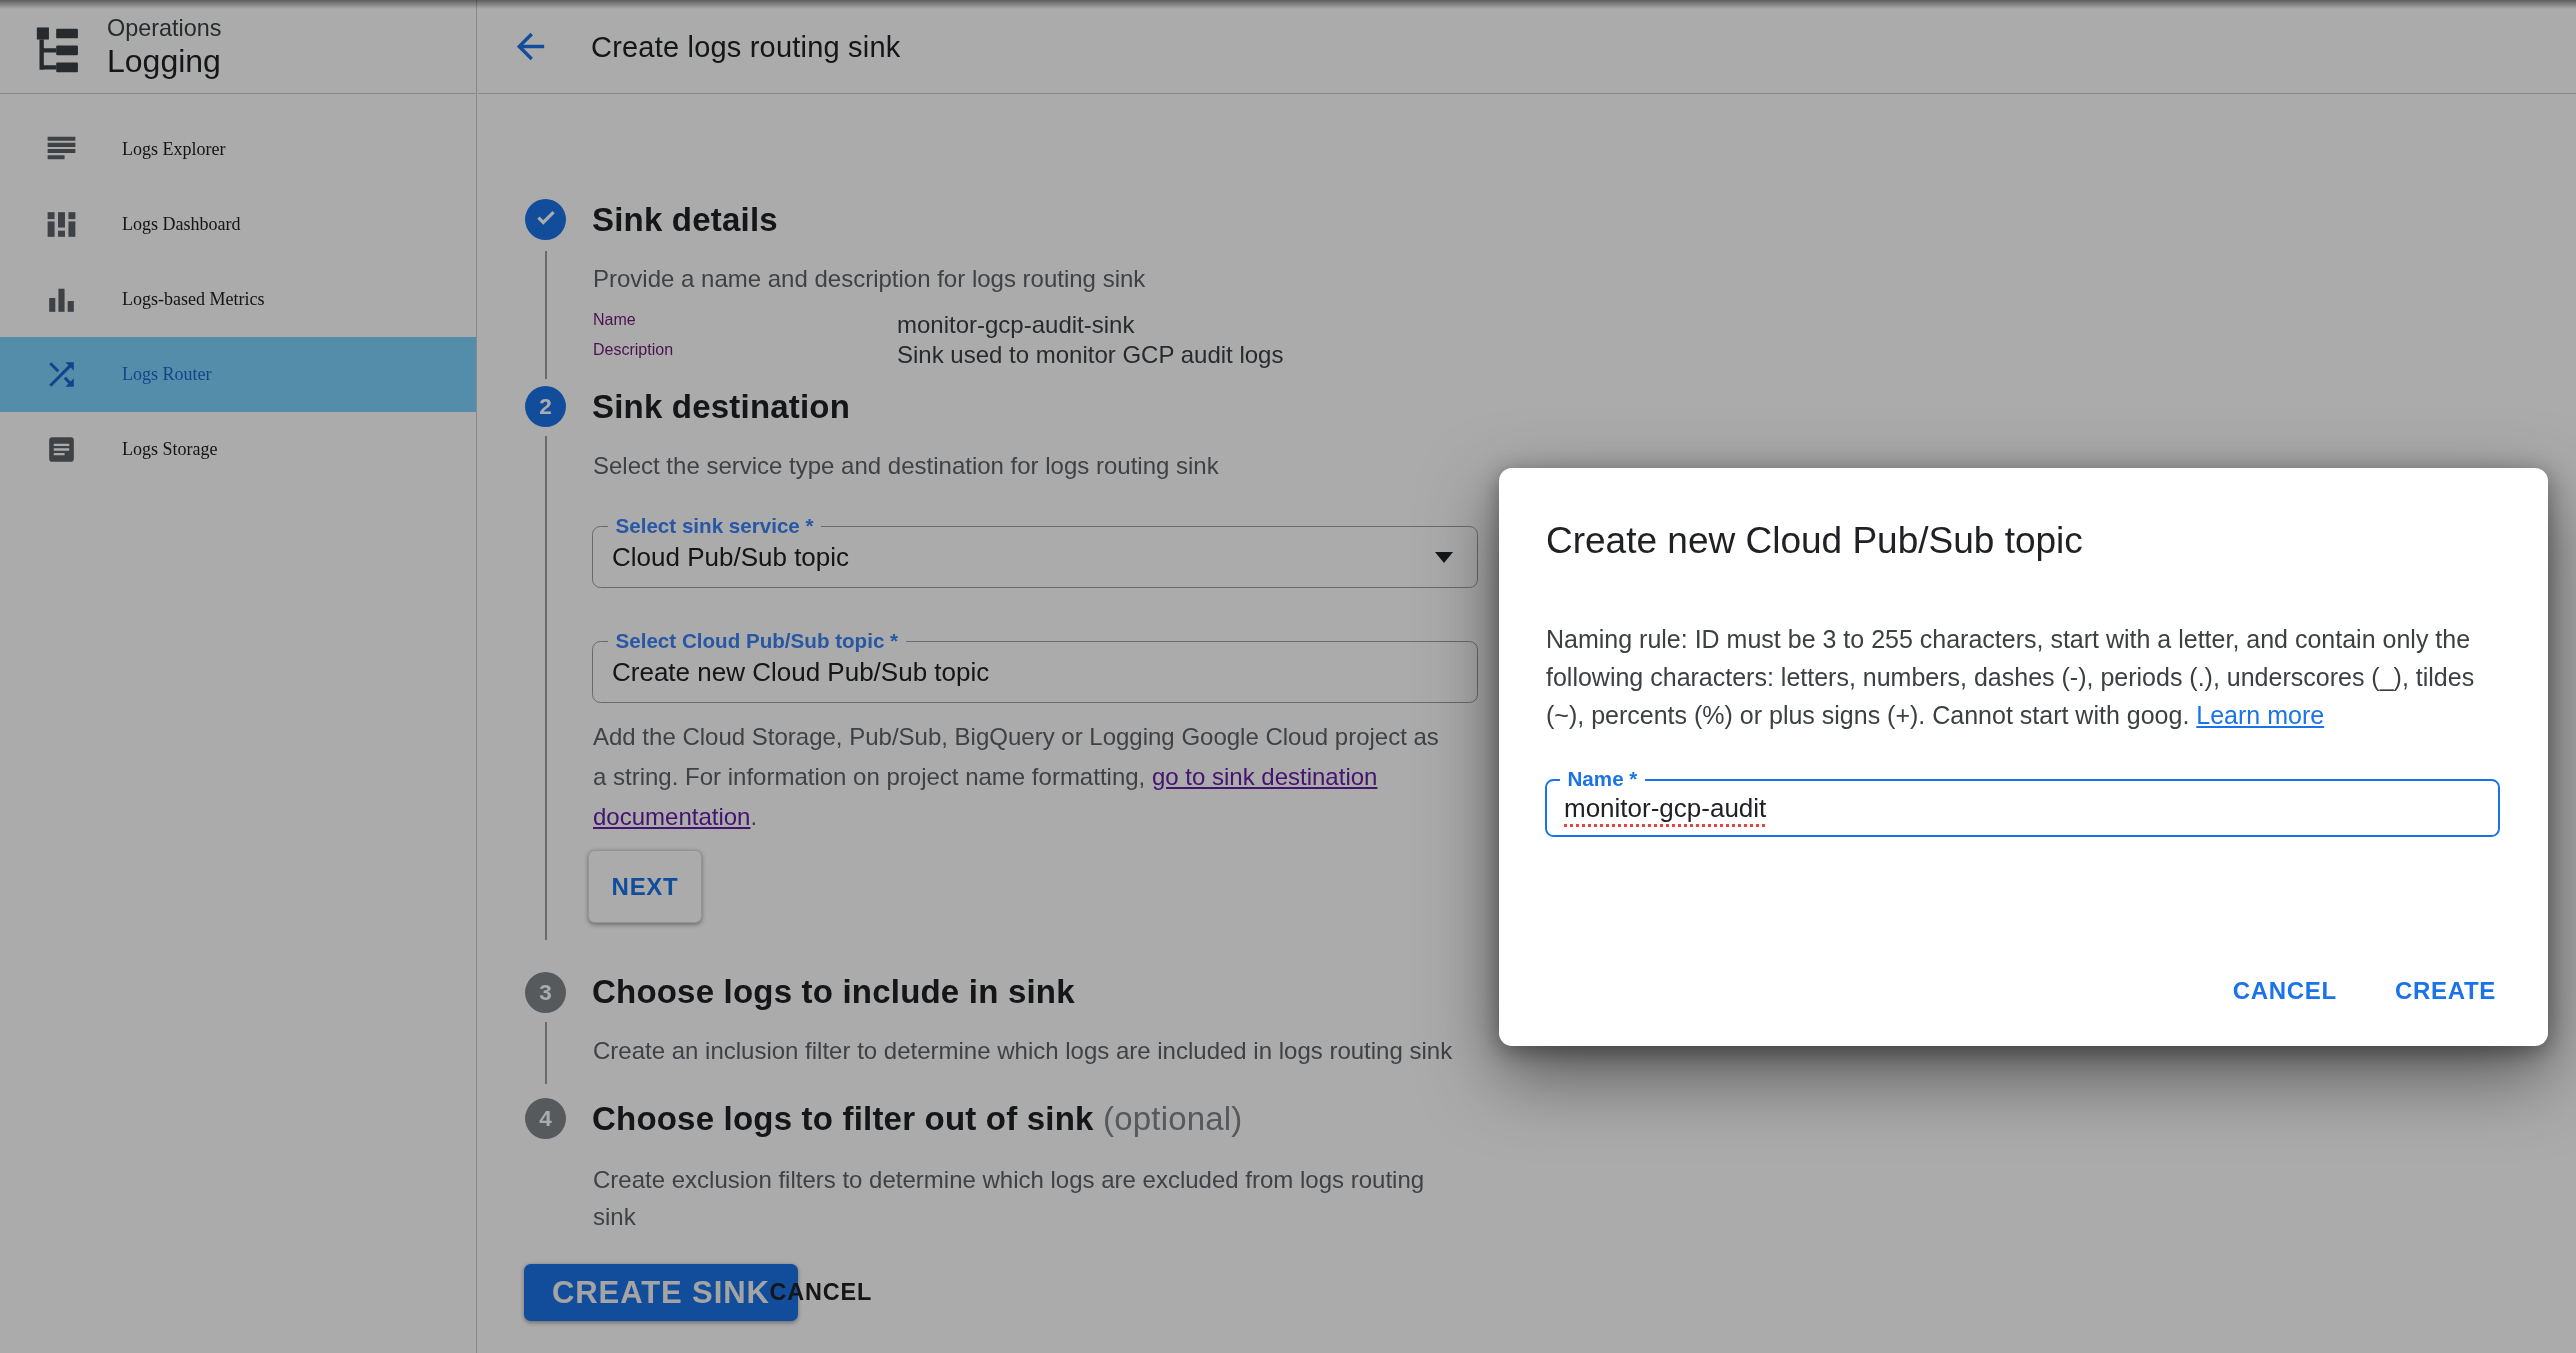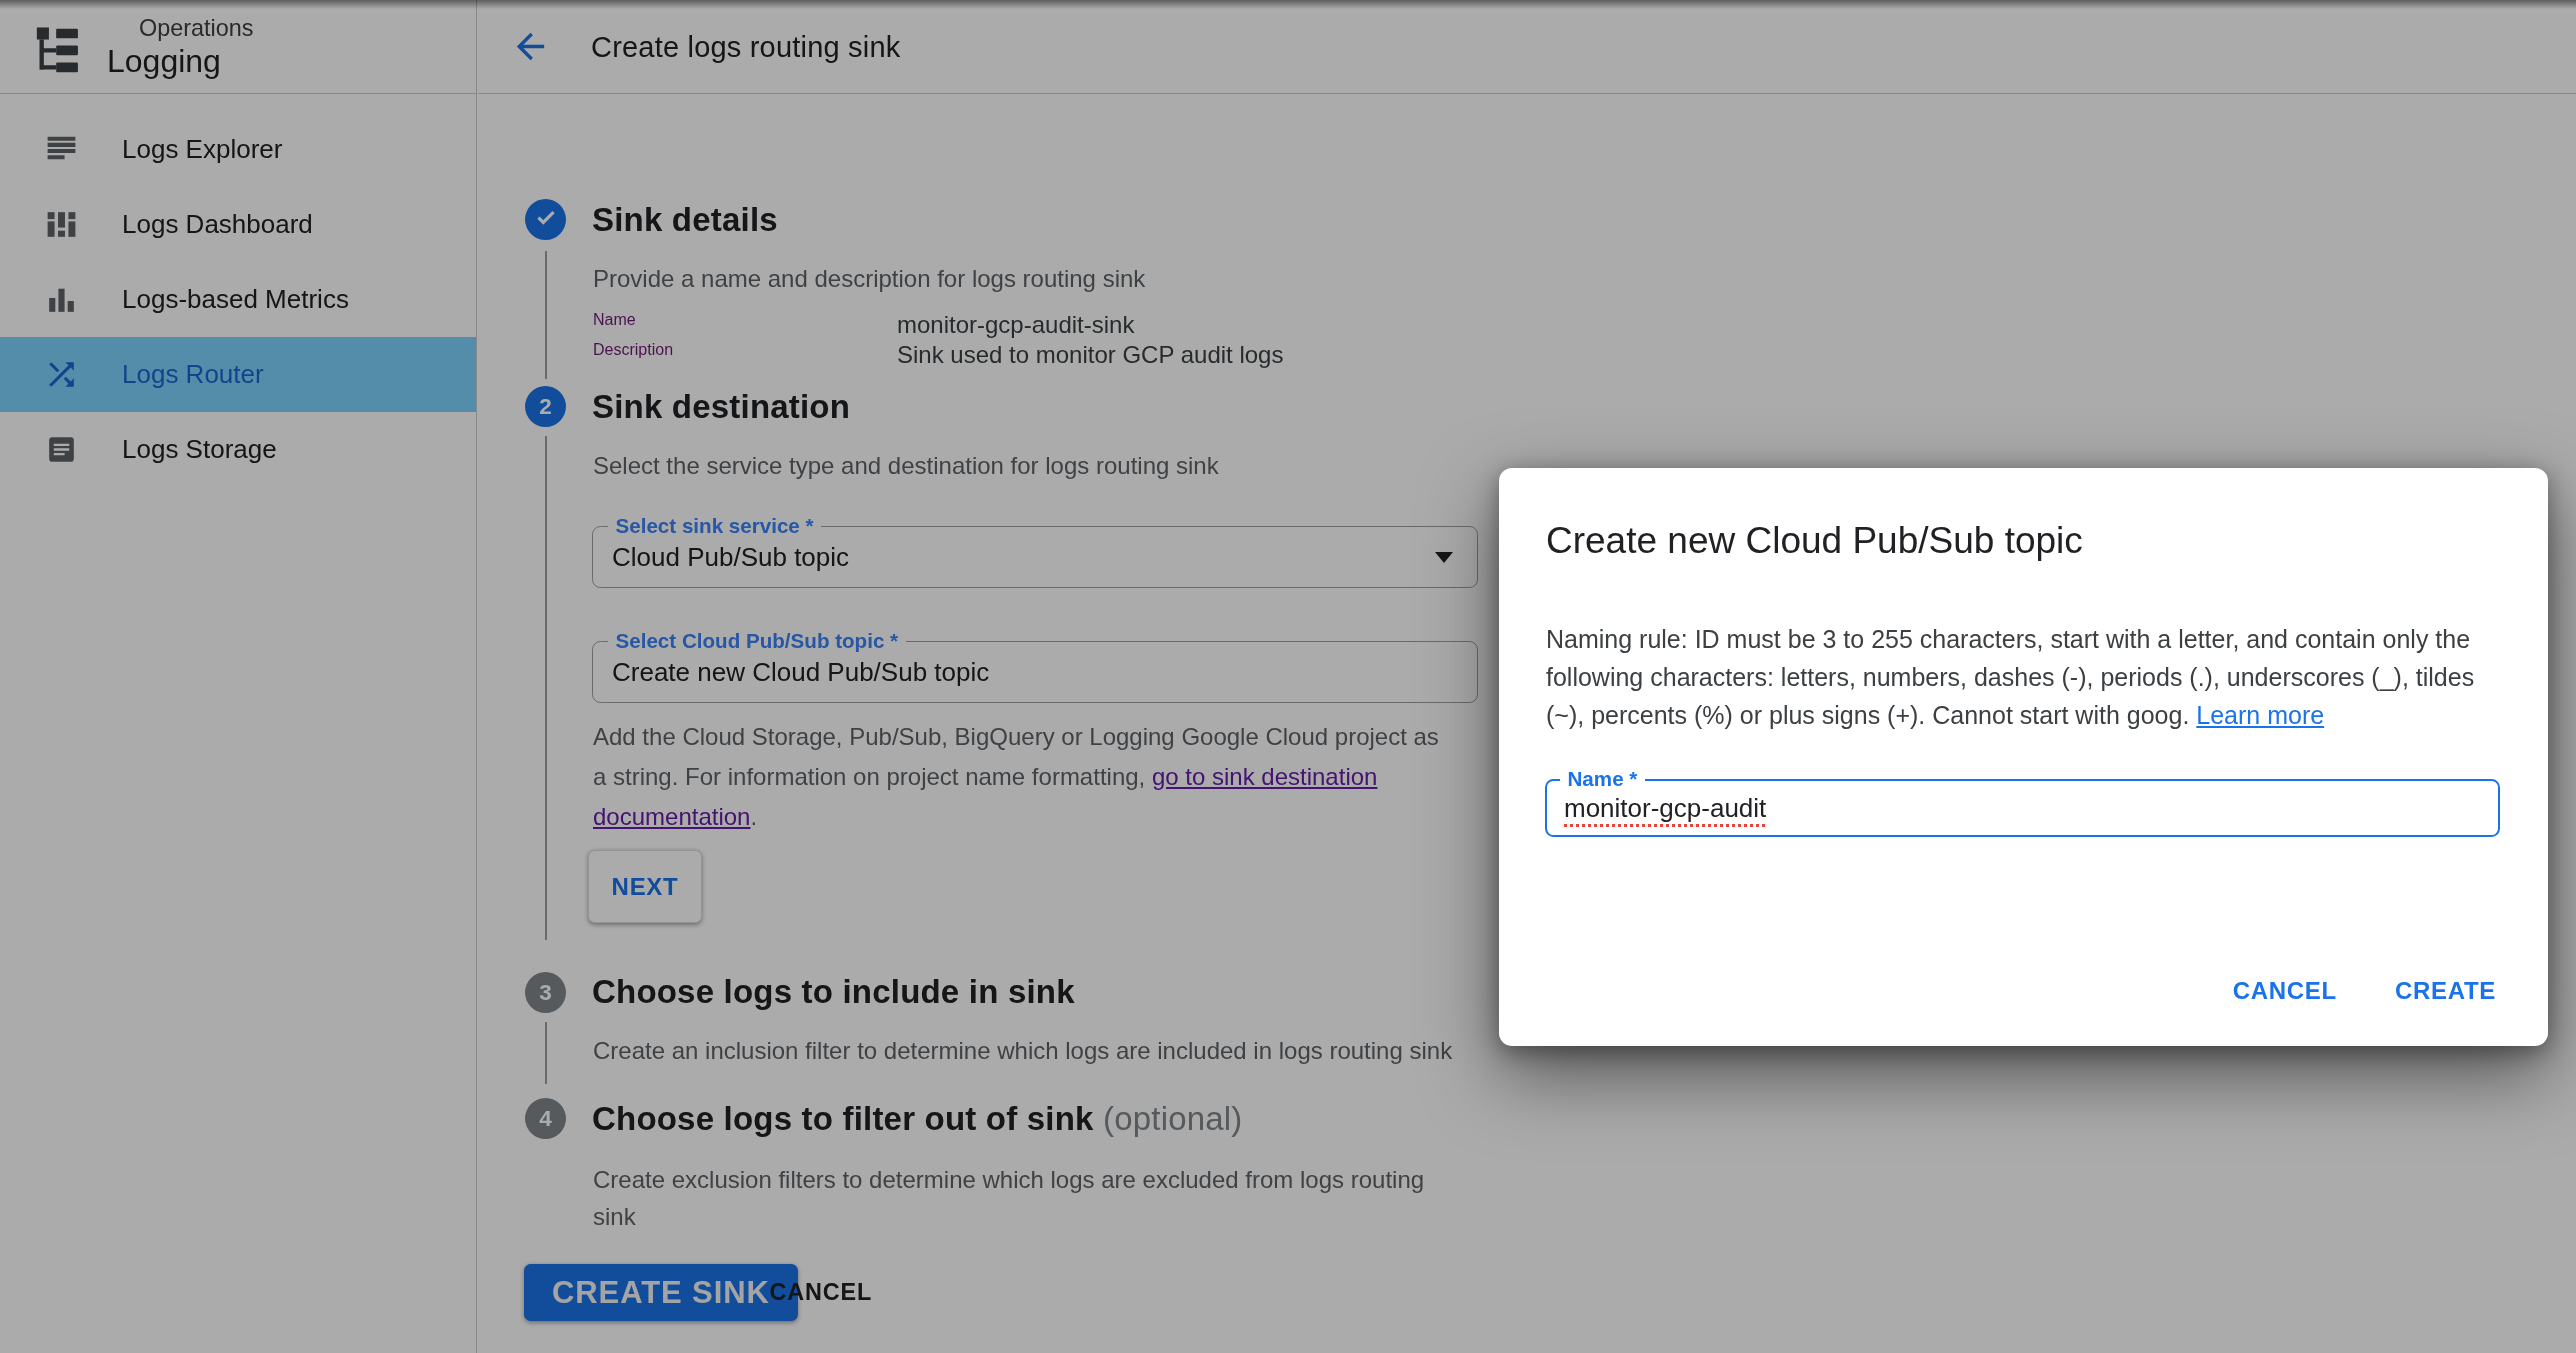--- a/index.html
+++ b/index.html
@@ -7,26 +7,26 @@
   #screen { position:relative; width:2576px; height:1354px; overflow:hidden; background:#fff; }
 
   
   #app { position:absolute; inset:0; background:#fff; }
   .top-shade { position:absolute; left:0; top:0; width:100%; height:9.4px; background:linear-gradient(rgba(0,0,0,.45), rgba(0,0,0,0)); z-index:4; }
 
   
   .sidebar { position:absolute; left:0; top:0; width:477px; height:1354px; background:#fff; border-right:1.4px solid #c8cbd0; }
   .sb-header { position:relative; height:94px; border-bottom:1.4px solid #c8cbd0; }
   .sb-logo { position:absolute; left:32px; top:19px; width:58px; height:58px; }
-  .sb-kicker { position:absolute; left:107px; top:15px; font-size:23.4px; color:#3c4043;margin-left:32px; }
+  .sb-kicker { position:absolute; left:107px; top:15px; font-size:23.4px; color:#3c4043; }
   .sb-product { position:absolute; left:107px; top:43px; font-size:32px; color:#202124; }
   .sb-items { position:absolute; top:112px; left:0; width:100%; }
   .sb-item { position:relative; height:75px; display:flex; align-items:center; cursor:pointer; }
   .sb-item .sb-icon { position:absolute; left:43px; width:37px; height:37px; display:flex; align-items:center; justify-content:center; }
-  .sb-item .sb-label { position:absolute; left:122px; font-size:26px; color:#202124; }
+  .sb-item .sb-label { position:absolute; left:122px; font-size:18px; color:#202124;font-family:Liberation Serif, serif; }
   .sb-item.selected { background:#7dd3fc; }
   .sb-item.selected .sb-label { color:#1967d2; }
 
   
   .content-header { position:absolute; left:478px; top:0; width:2098px; height:94px; border-bottom:1.4px solid #c8cbd0; background:#fff; }
   .back-btn { position:absolute; left:32px; top:26px; width:41px; height:41px; cursor:pointer; }
   .page-title { position:absolute; left:113px; top:0; height:94px; display:flex; align-items:center; font-size:29px; font-weight:500; color:#202124; letter-spacing:0.2px; }
 
   
   .step-circle { position:absolute; width:41px; height:41px; border-radius:50%; display:flex; align-items:center; justify-content:center; color:#fff; font-size:22.5px; font-weight:700; }

